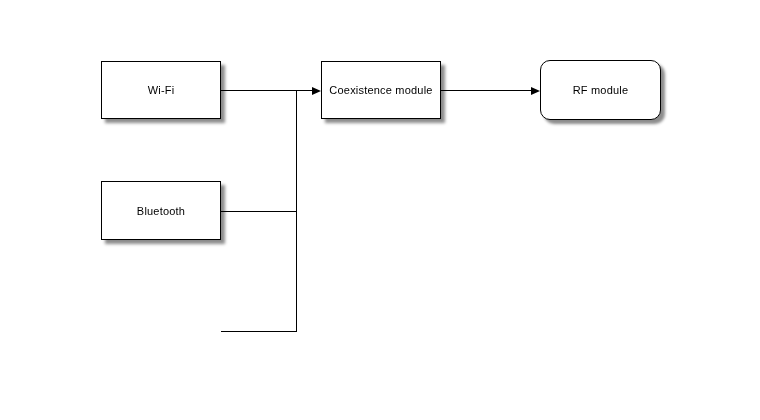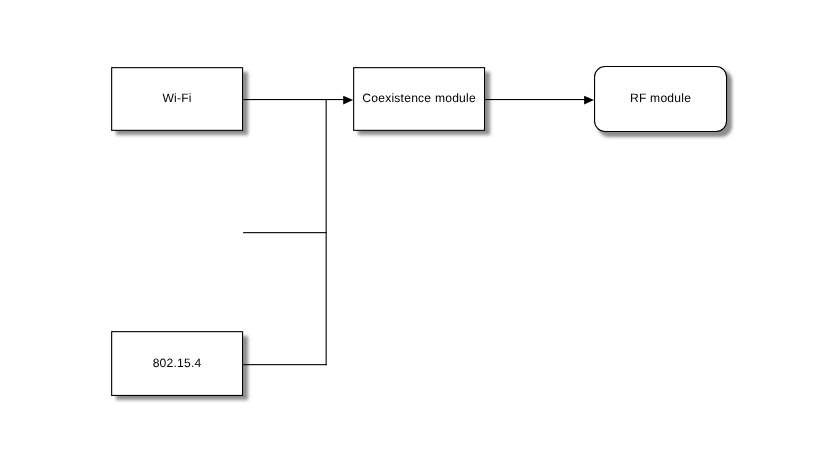--- a/index.html
+++ b/index.html
@@ -70,24 +70,24 @@
   <div class="wire" id="wire-zb-h"></div>
   <div class="wire" id="wire-coex-rf-h"></div>
 
   <div class="arrowhead" id="arrow-into-coexistence"></div>
   <div class="arrowhead" id="arrow-into-rf"></div>
 
   <div class="block" id="node-wifi">
     <span class="label">Wi-Fi</span>
   </div>
 
+  <div class="block" id="node-bluetooth">
+    <span class="label">Bluetooth</span>
+  </div>
 
-  <div class="block" id="node-zigbee">
-    <span class="label">802.15.4</span>
-  </div>
 
   <div class="block" id="node-coexistence">
     <span class="label">Coexistence module</span>
   </div>
 
   <div class="block" id="node-rf">
     <span class="label">RF module</span>
   </div>
 
 </div>

